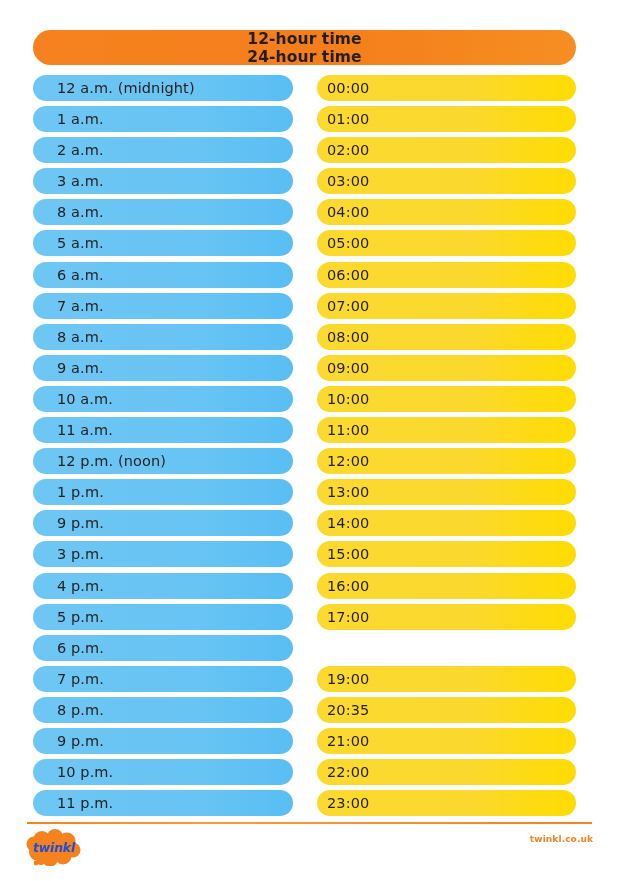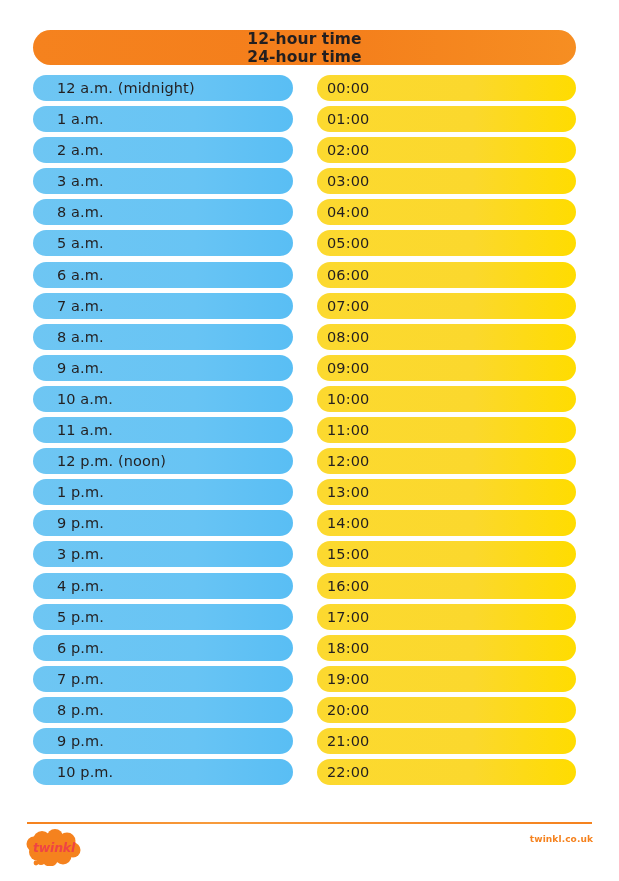--- a/index.html
+++ b/index.html
@@ -119,21 +119,21 @@
     top: 0;
     width: 58px;
     height: 38px;
     display: flex;
     align-items: center;
     justify-content: center;
     font-family: "DejaVu Sans", "Liberation Sans", sans-serif;
     font-size: 12.5px;
     font-weight: 700;
     font-style: italic;
-    color: #ef4444;
+    color: #1d4ed8;
     letter-spacing: -0.2px;
     padding-top: 1px;
     box-sizing: border-box;
   }
   .site-url {
     position: absolute;
     right: 26px;
     top: 834px;
     font-size: 9px;
     font-weight: 700;
@@ -293,54 +293,59 @@
           <span class="label">5 p.m.</span>
         </div>
         <div class="pill pill-24">
           <span class="label">17:00</span>
         </div>
       </div>
       <div class="row">
         <div class="pill pill-12">
           <span class="label">6 p.m.</span>
         </div>
-        <div class="pill pill-24">
-          <span class="label">18:00</span>
-        </div>
       </div>
       <div class="row">
         <div class="pill pill-12">
           <span class="label">7 p.m.</span>
         </div>
         <div class="pill pill-24">
           <span class="label">19:00</span>
         </div>
       </div>
       <div class="row">
         <div class="pill pill-12">
           <span class="label">8 p.m.</span>
         </div>
         <div class="pill pill-24">
-          <span class="label">20:00</span>
+          <span class="label">20:35</span>
         </div>
       </div>
       <div class="row">
         <div class="pill pill-12">
           <span class="label">9 p.m.</span>
         </div>
         <div class="pill pill-24">
           <span class="label">21:00</span>
         </div>
       </div>
       <div class="row">
         <div class="pill pill-12">
           <span class="label">10 p.m.</span>
         </div>
         <div class="pill pill-24">
           <span class="label">22:00</span>
+        </div>
+      </div>
+      <div class="row">
+        <div class="pill pill-12">
+          <span class="label">11 p.m.</span>
+        </div>
+        <div class="pill pill-24">
+          <span class="label">23:00</span>
         </div>
       </div>
     </div>
 
   <div class="footer-rule"></div>
 
   <div class="logo">
     <svg width="58" height="38" viewBox="0 0 58 38" xmlns="http://www.w3.org/2000/svg" aria-hidden="true">
       <g fill="#F5821E">
         <circle cx="17" cy="12" r="9"></circle>

